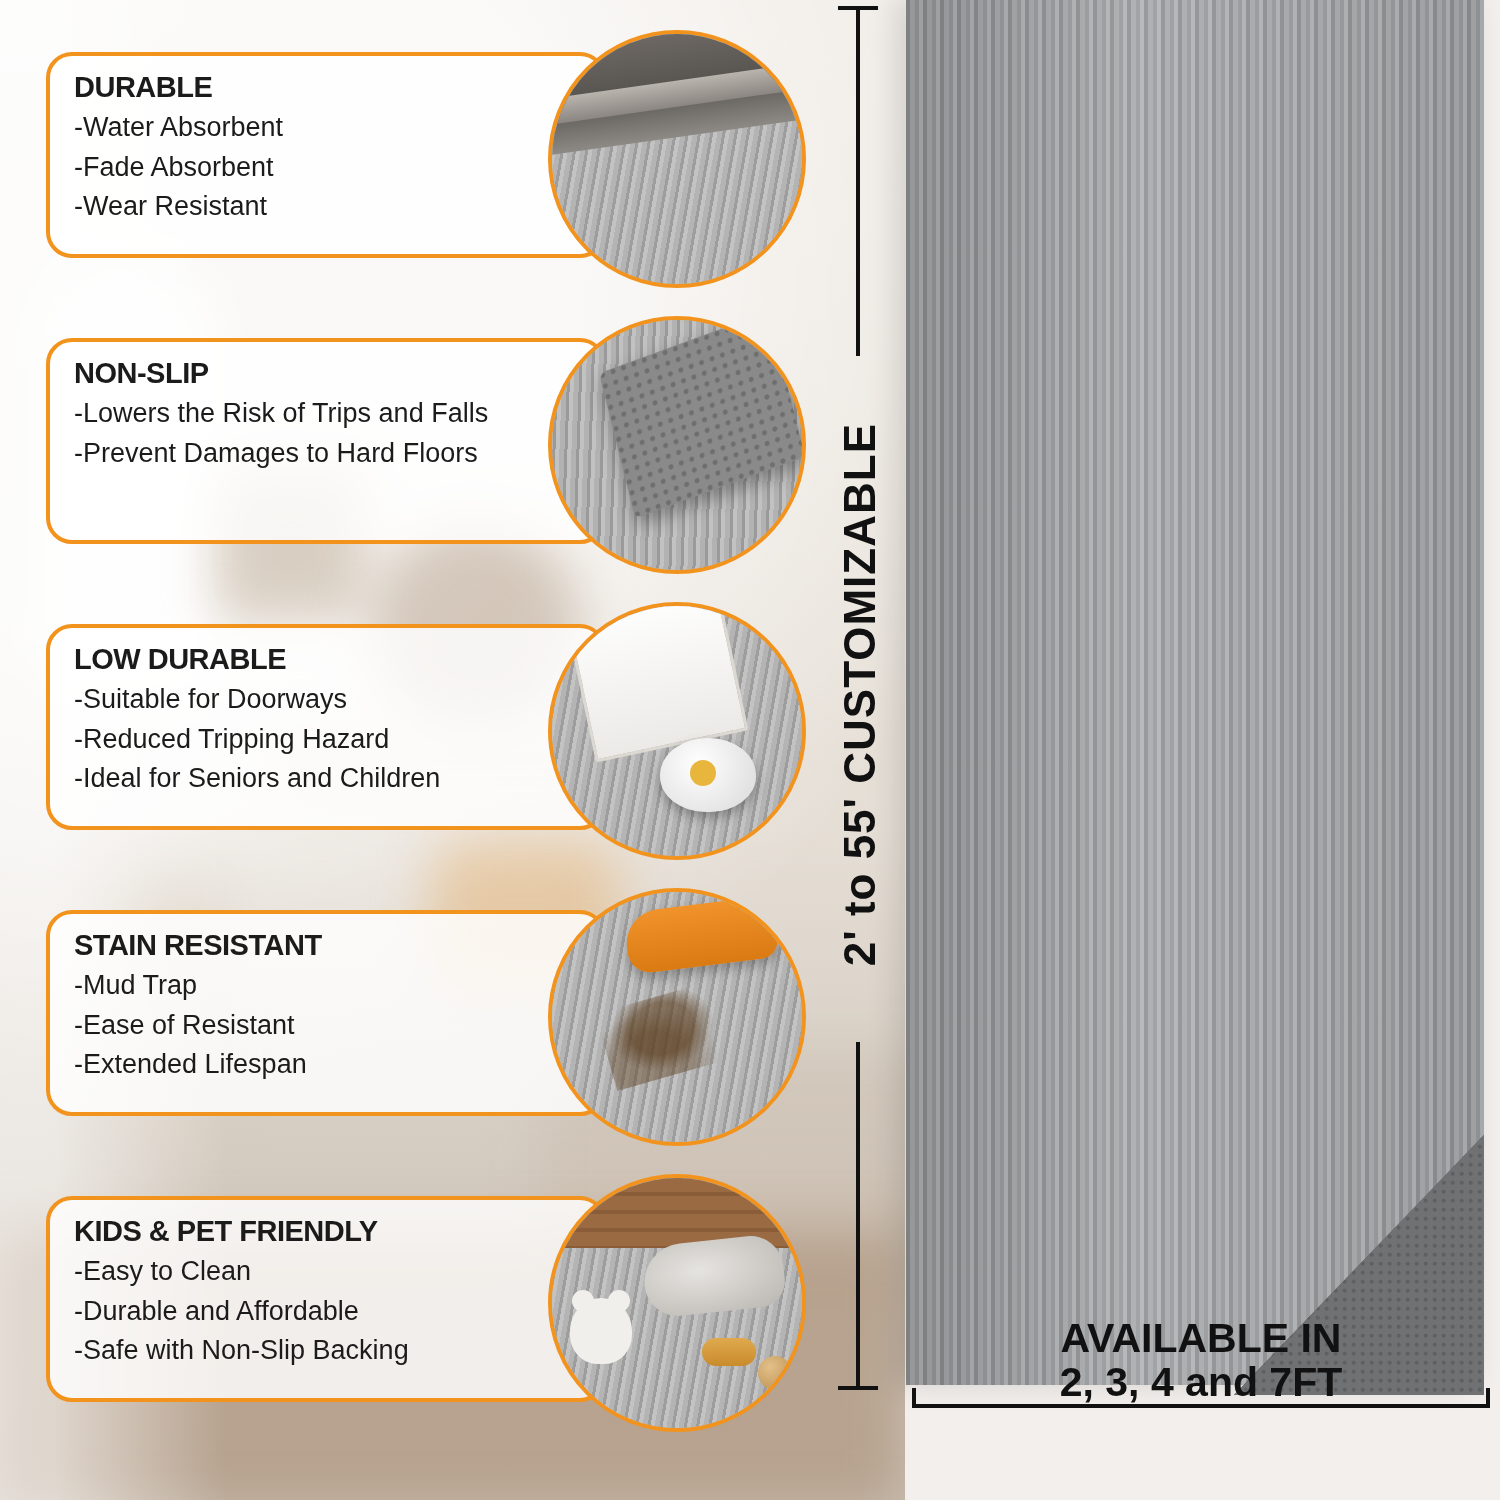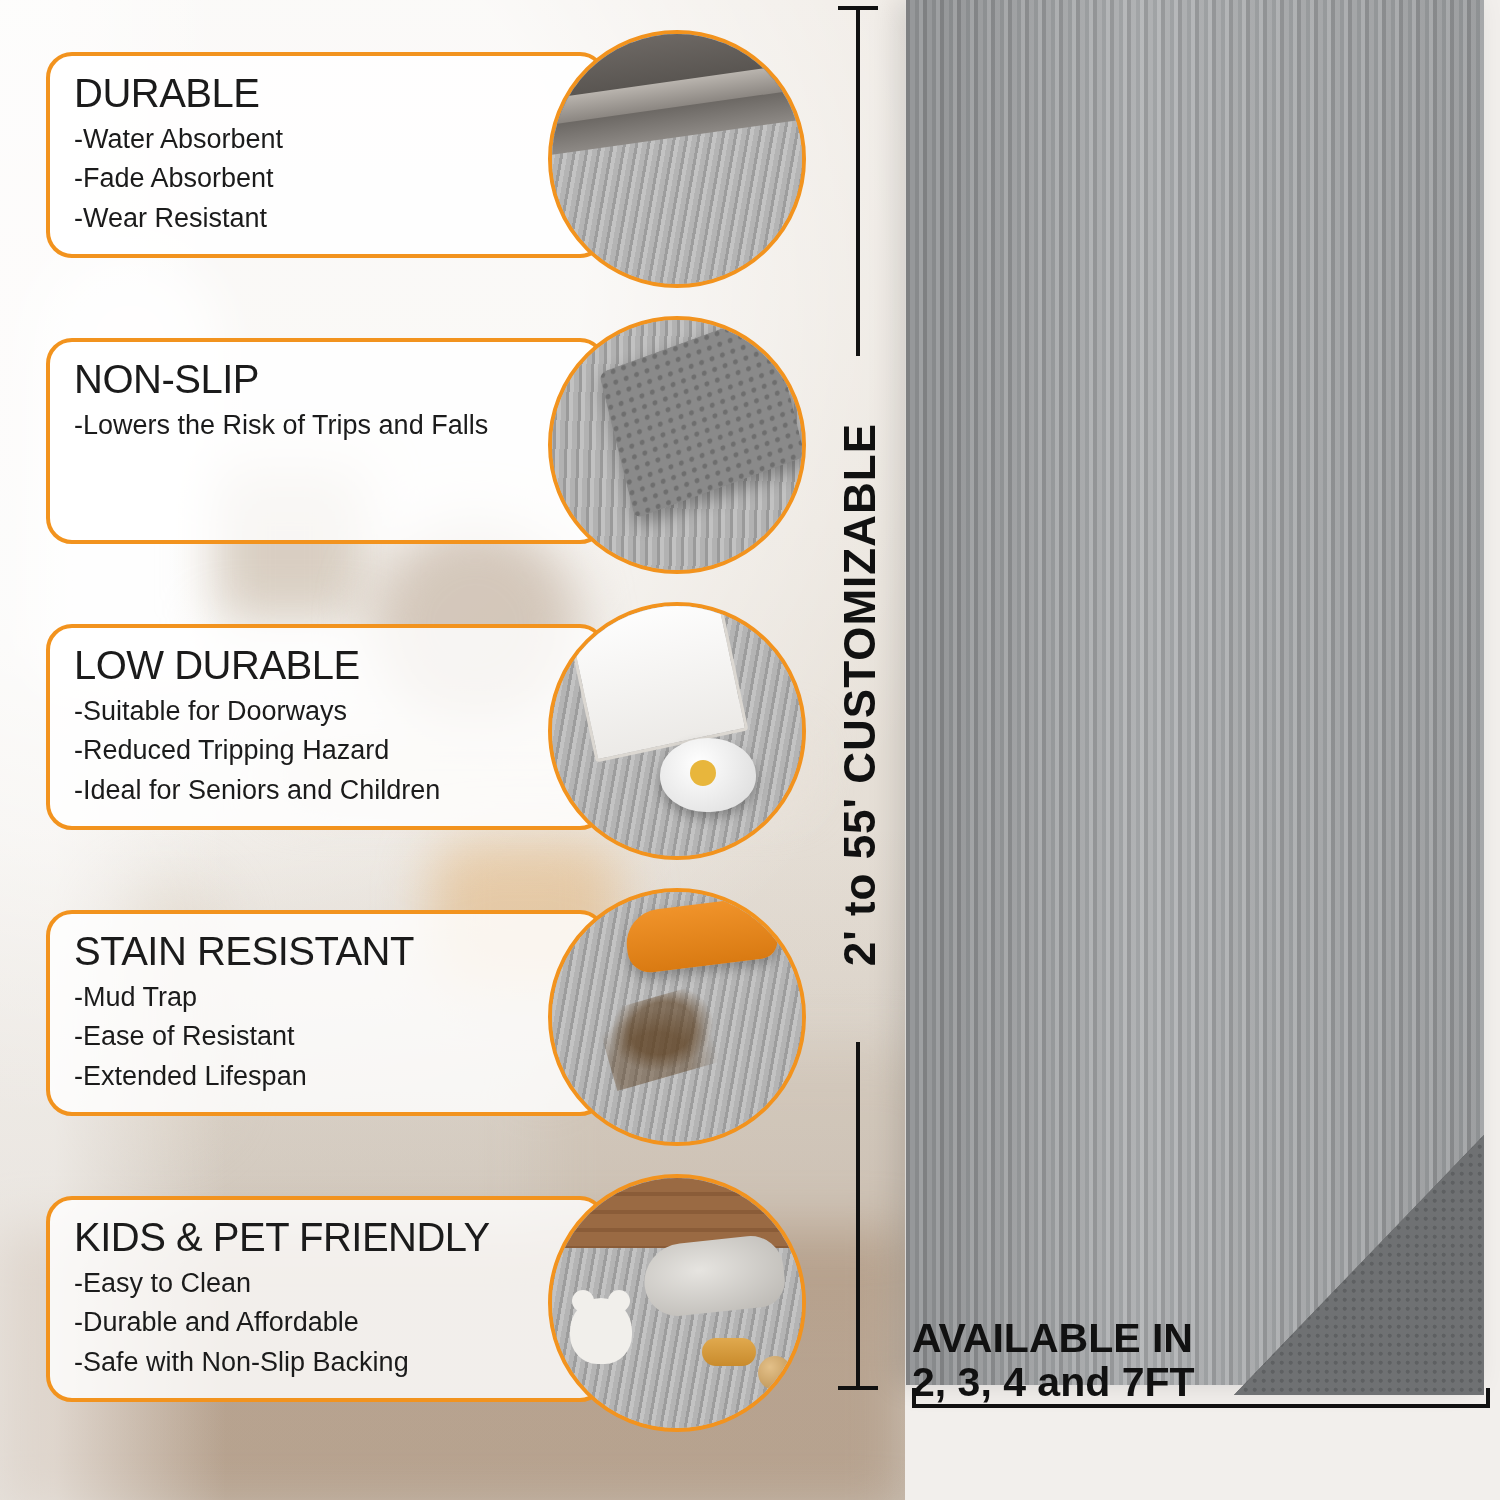--- a/index.html
+++ b/index.html
@@ -102,22 +102,22 @@
     left: 0; top: 22px;
     width: 560px;
     min-height: 206px;
     box-sizing: border-box;
     background: rgba(255,255,255,0.82);
     border: 4px solid #f2931e;
     border-radius: 26px;
     padding: 16px 24px 14px 24px;
   }
   .feature .title {
-    font-size: 40px;
-    font-weight: normal;
+    font-size: 29px;
+    font-weight: bold;
     letter-spacing: -0.5px;
     color: #1b1b1b;
     line-height: 1.05;
     margin-bottom: 6px;
     white-space: nowrap;
   }
   .feature .bullet {
     font-size: 27px;
     color: #1b1b1b;
     line-height: 1.46;
@@ -335,20 +335,21 @@
   .htick {
     position: absolute;
     top: -16px; width: 4px; height: 20px; background: #111;
   }
   .htick.left { left: 0; }
   .htick.right { right: 0; }
   .hcaption {
     position: absolute;
     left: 0; top: -88px;
     width: 578px;
+    text-align: center;
     font-size: 41px;
     font-weight: bold;
     color: #111;
     line-height: 1.08;
   }
   .hcaption .l2 { display: block; }
 </style>
 </head>
 <body>
 
@@ -378,20 +379,21 @@
         <div class="ribs"></div>
         <div class="p1-floor"></div>
         <div class="p1-strip"></div>
       </div>
     </div>
 
     <div class="feature">
       <div class="panel">
         <div class="title">NON-SLIP</div>
         <div class="bullet">-Lowers the Risk of Trips and Falls</div>
+        <div class="bullet">-Prevent Damages to Hard Floors</div>
       </div>
       <div class="photo">
         <div class="ribs vert"></div>
         <div class="p2-fold"></div>
       </div>
     </div>
 
     <div class="feature">
       <div class="panel">
         <div class="title">LOW DURABLE</div>

